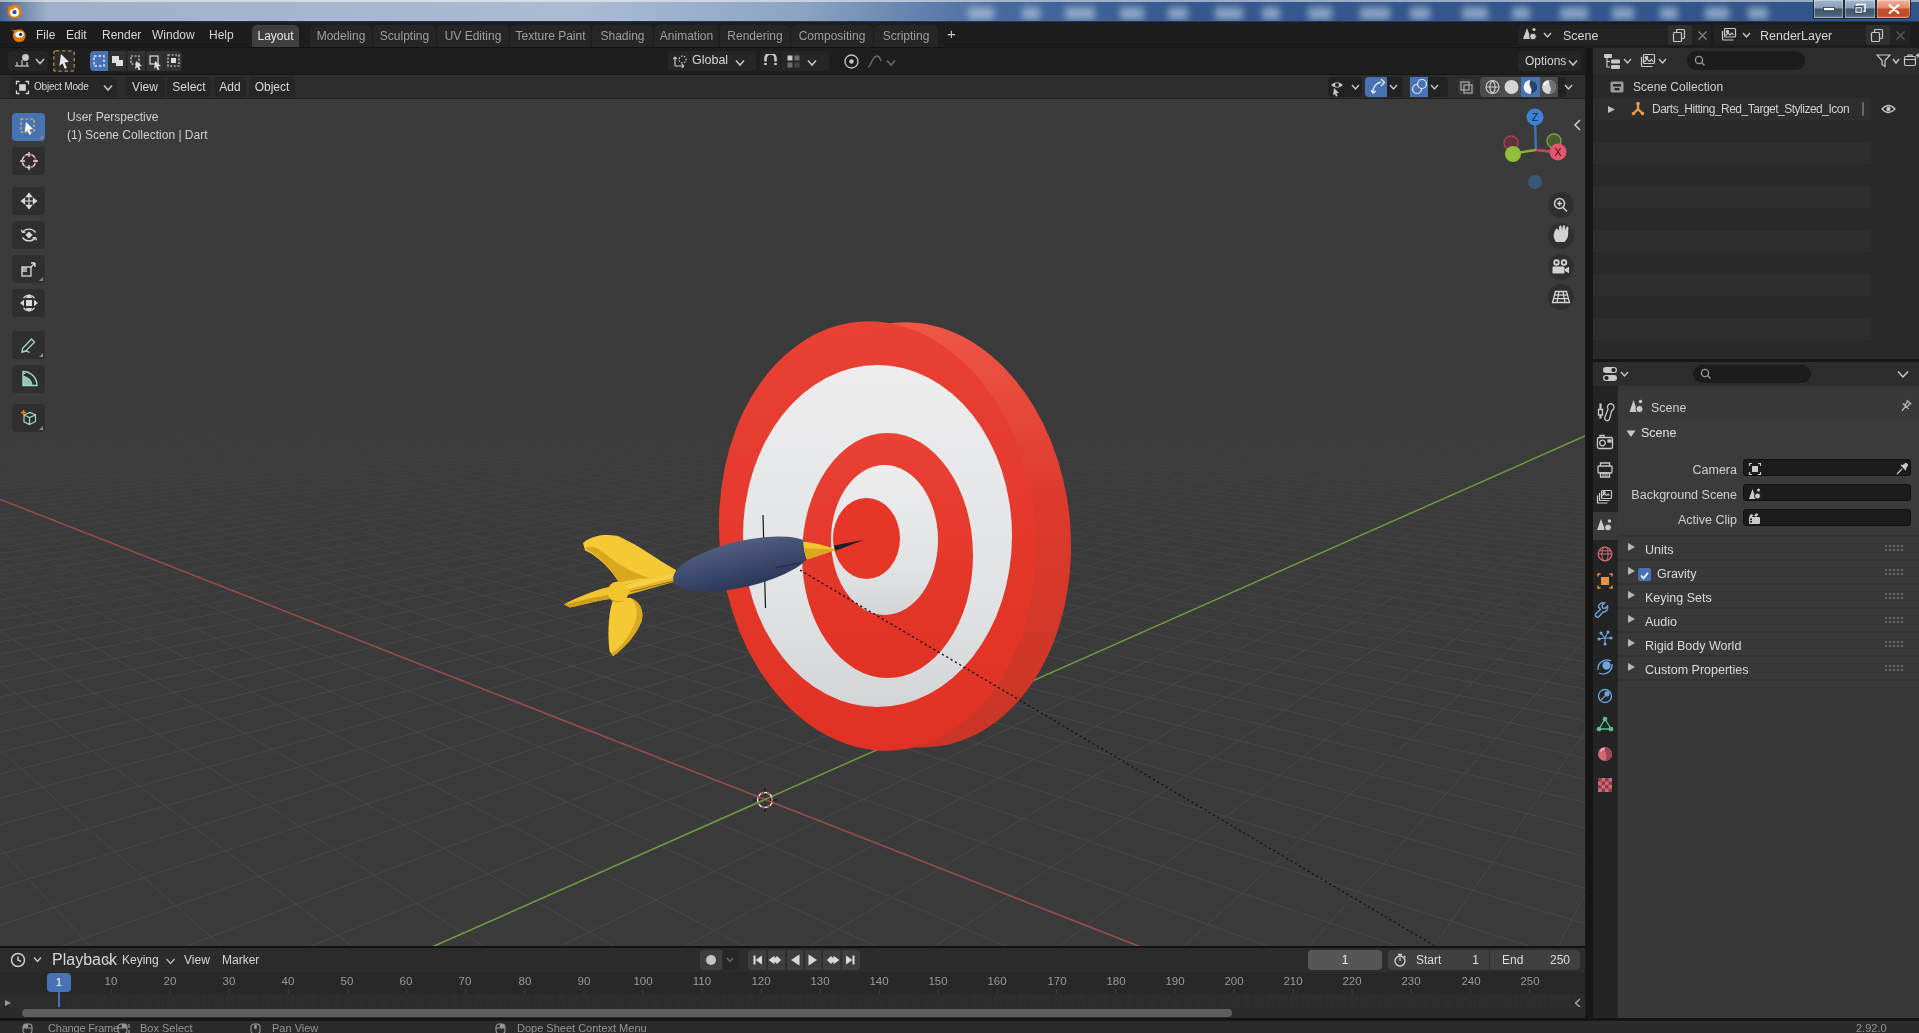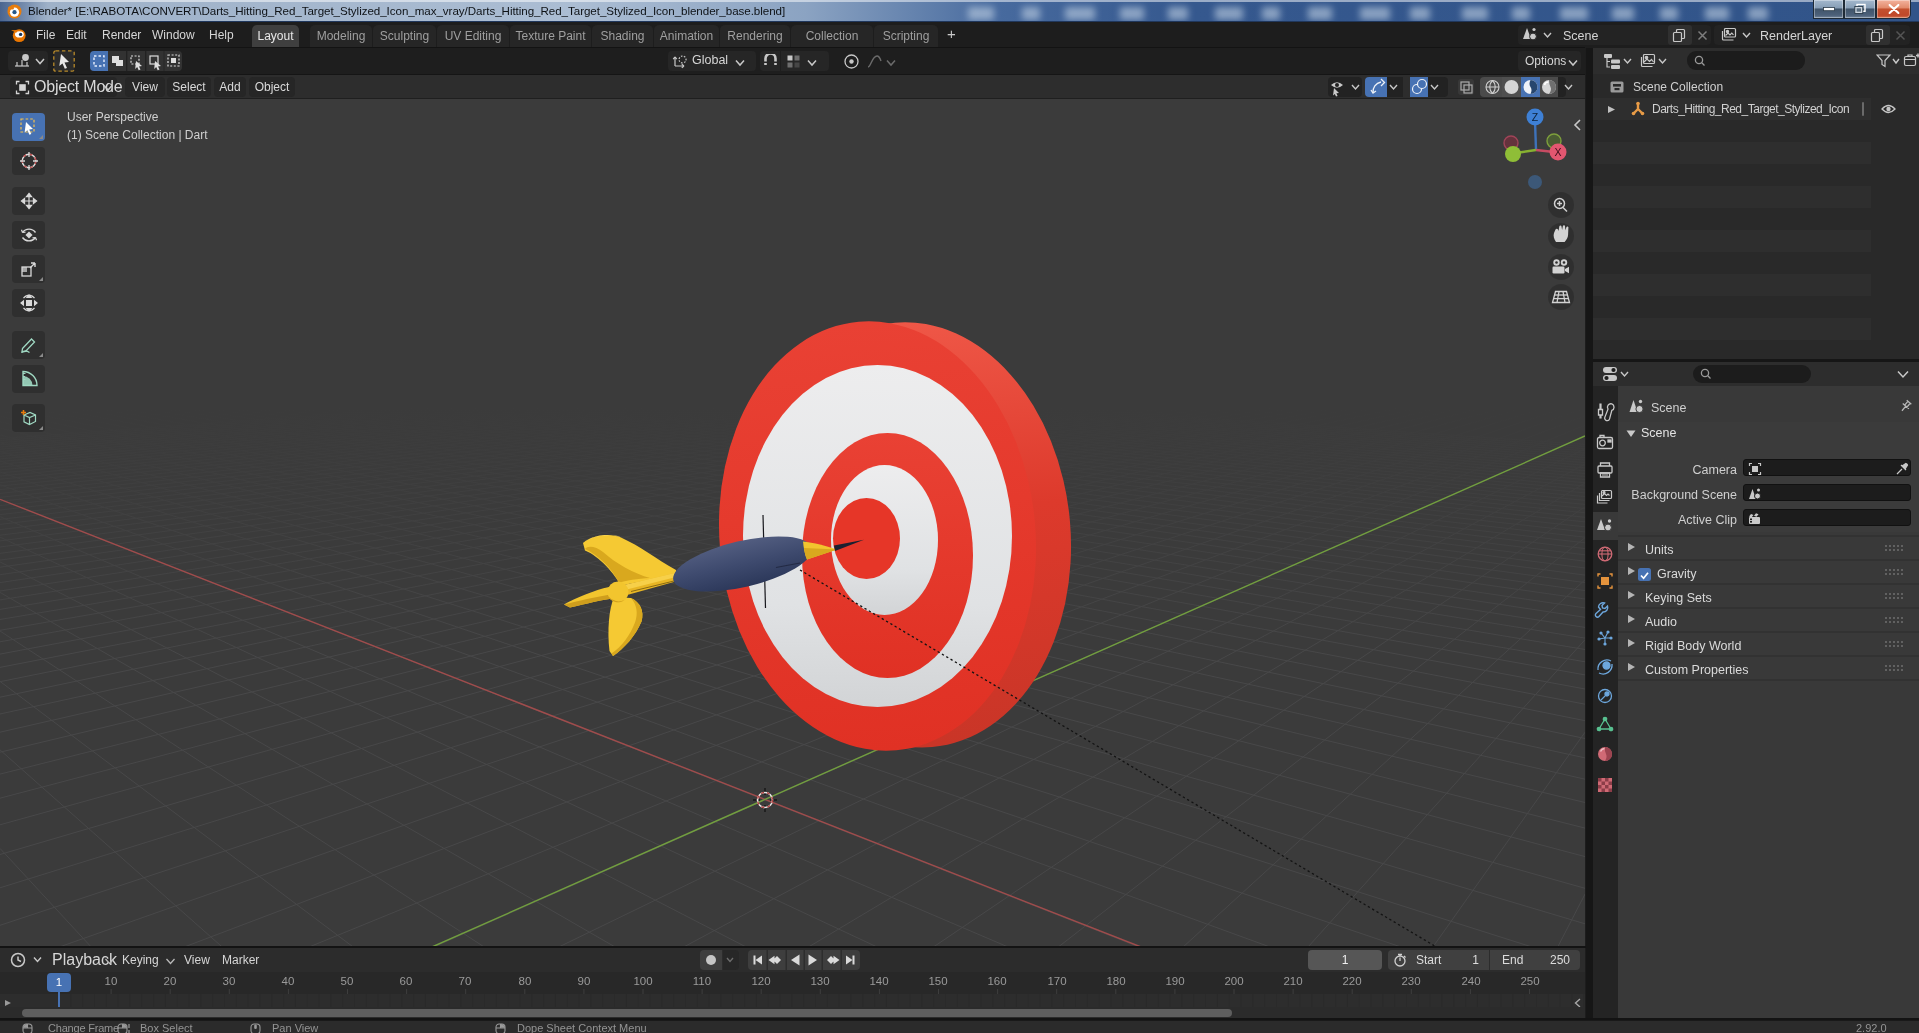--- a/index.html
+++ b/index.html
@@ -78,21 +78,20 @@
   <div class="blob" style="left:1612px;top:7px;width:22px;height:13px"></div>
   <div class="blob" style="left:1660px;top:7px;width:18px;height:13px"></div>
   <div class="blob" style="left:1705px;top:7px;width:24px;height:13px"></div>
   <div class="blob" style="left:1748px;top:7px;width:20px;height:13px"></div>
   <svg class="abs" style="left:7px;top:4px" width="15" height="15" viewBox="0 0 15 15">
     <circle cx="7.5" cy="7.5" r="7" fill="#e87d0d"></circle>
       <circle cx="7.5" cy="8.2" r="4.6" fill="#fff"></circle>
     <circle cx="7.5" cy="8.2" r="2.1" fill="#265787"></circle>
       <rect x="1" y="2.5" width="6" height="3" rx="1.5" fill="#e87d0d"></rect>
   </svg>
-  <div id="titletext">Blender* [E:\RABOTA\CONVERT\Darts_Hitting_Red_Target_Stylized_Icon_max_vray/Darts_Hitting_Red_Target_Stylized_Icon_blender_base.blend]</div>
   <div class="winbtn" style="left:1813px;width:31px">
     <svg width="13" height="5">
         <rect x="1" y="1" width="11" height="3.2" fill="#fff" stroke="#2a3a48" stroke-width=".8"></rect>
       </svg>
   </div>
   <div class="winbtn" style="left:1844px;width:32px">
     <svg width="12" height="11">
         <rect x="3" y="0.8" width="8" height="7" fill="none" stroke="#fff" stroke-width="1.4"></rect>
         <rect x="0.8" y="3" width="8" height="7" fill="#cdd6df" stroke="#2a3a48" stroke-width=".9"></rect>
         <rect x="2.6" y="4.8" width="4.4" height="3.4" fill="#5a6e80"></rect>
@@ -118,21 +117,21 @@
   <div class="menu" style="left:152px">Window</div>
   <div class="menu" style="left:209px">Help</div>
   <div class="tab active" style="left:252px;width:47px">Layout</div>
   <div class="tab" style="left:310px;width:62px">Modeling</div>
   <div class="tab" style="left:373px;width:63px">Sculpting</div>
   <div class="tab" style="left:437px;width:72px">UV Editing</div>
   <div class="tab" style="left:510px;width:81px">Texture Paint</div>
   <div class="tab" style="left:592px;width:61px">Shading</div>
   <div class="tab" style="left:654px;width:65px">Animation</div>
   <div class="tab" style="left:720px;width:70px">Rendering</div>
-  <div class="tab" style="left:791px;width:82px">Collection</div>
+  <div class="tab" style="left:791px;width:82px">Compositing</div>
   <div class="tab" style="left:874px;width:64px">Scripting</div>
   <div class="menu" style="left:947px;color:#c9c9c9;font-size:15px;top:-1px">+</div>
 
   <div class="abs" style="left:1518px;top:3px;width:193px;height:20px;background:#232323;border-radius:4px"></div>
   <div class="abs" style="left:1714px;top:3px;width:196px;height:20px;background:#232323;border-radius:4px"></div>
   <svg class="abs" style="left:1522px;top:5px" width="34" height="16" viewBox="0 0 34 16">
     <path d="M5 1 L9 12 H1 Z" fill="#c9c9c9"></path>
     <circle cx="11" cy="9.5" r="3.4" fill="#c9c9c9" stroke="#232323" stroke-width="1"></circle>
     <circle cx="12" cy="2.5" r="1.6" fill="#c9c9c9"></circle>
     <path d="M22 6 l3.5 4 3.5 -4" stroke="#c8c8c8" stroke-width="1.4" fill="none"></path>
@@ -254,21 +253,21 @@
 </div>
 
 <div id="vphead">
   <div class="btn" style="left:10px;width:107px;padding:0"></div>
   <svg class="abs" style="left:15px;top:5px" width="15" height="15" viewBox="0 0 15 15">
     <g stroke="#d5d5d5" stroke-width="1.3" fill="none">
       <path d="M1.5 4.5 v-3 h3 M10.5 1.5 h3 v3 M13.5 10.5 v3 h-3 M4.5 13.5 h-3 v-3"></path>
     </g>
     <rect x="4.2" y="4.2" width="6.6" height="6.6" fill="#d5d5d5"></rect>
   </svg>
-  <div class="abs" style="left:34px;top:4px;color:#d9d9d9;font-size:16px;line-height:16px;letter-spacing:-0.2px">Object Mode</div>
+  <div class="abs" style="left:34px;top:4px;color:#d9d9d9;font-size:10px;line-height:16px;letter-spacing:-0.2px">Object Mode</div>
   <svg class="abs" style="left:102px;top:9px" width="12" height="8">
       <path d="M2 1.5 l4 4.5 4-4.5" stroke="#c8c8c8" stroke-width="1.5" fill="none"></path>
     </svg>
   <div class="btn" style="left:125px;width:40px;padding:0;text-align:center">View</div>
   <div class="btn" style="left:167px;width:44px;padding:0;text-align:center">Select</div>
   <div class="btn" style="left:214px;width:32px;padding:0;text-align:center">Add</div>
   <div class="btn" style="left:249px;width:46px;padding:0;text-align:center">Object</div>
 
   <svg class="abs" style="left:1328px;top:2px" width="250" height="20" viewBox="0 0 250 20">
 

